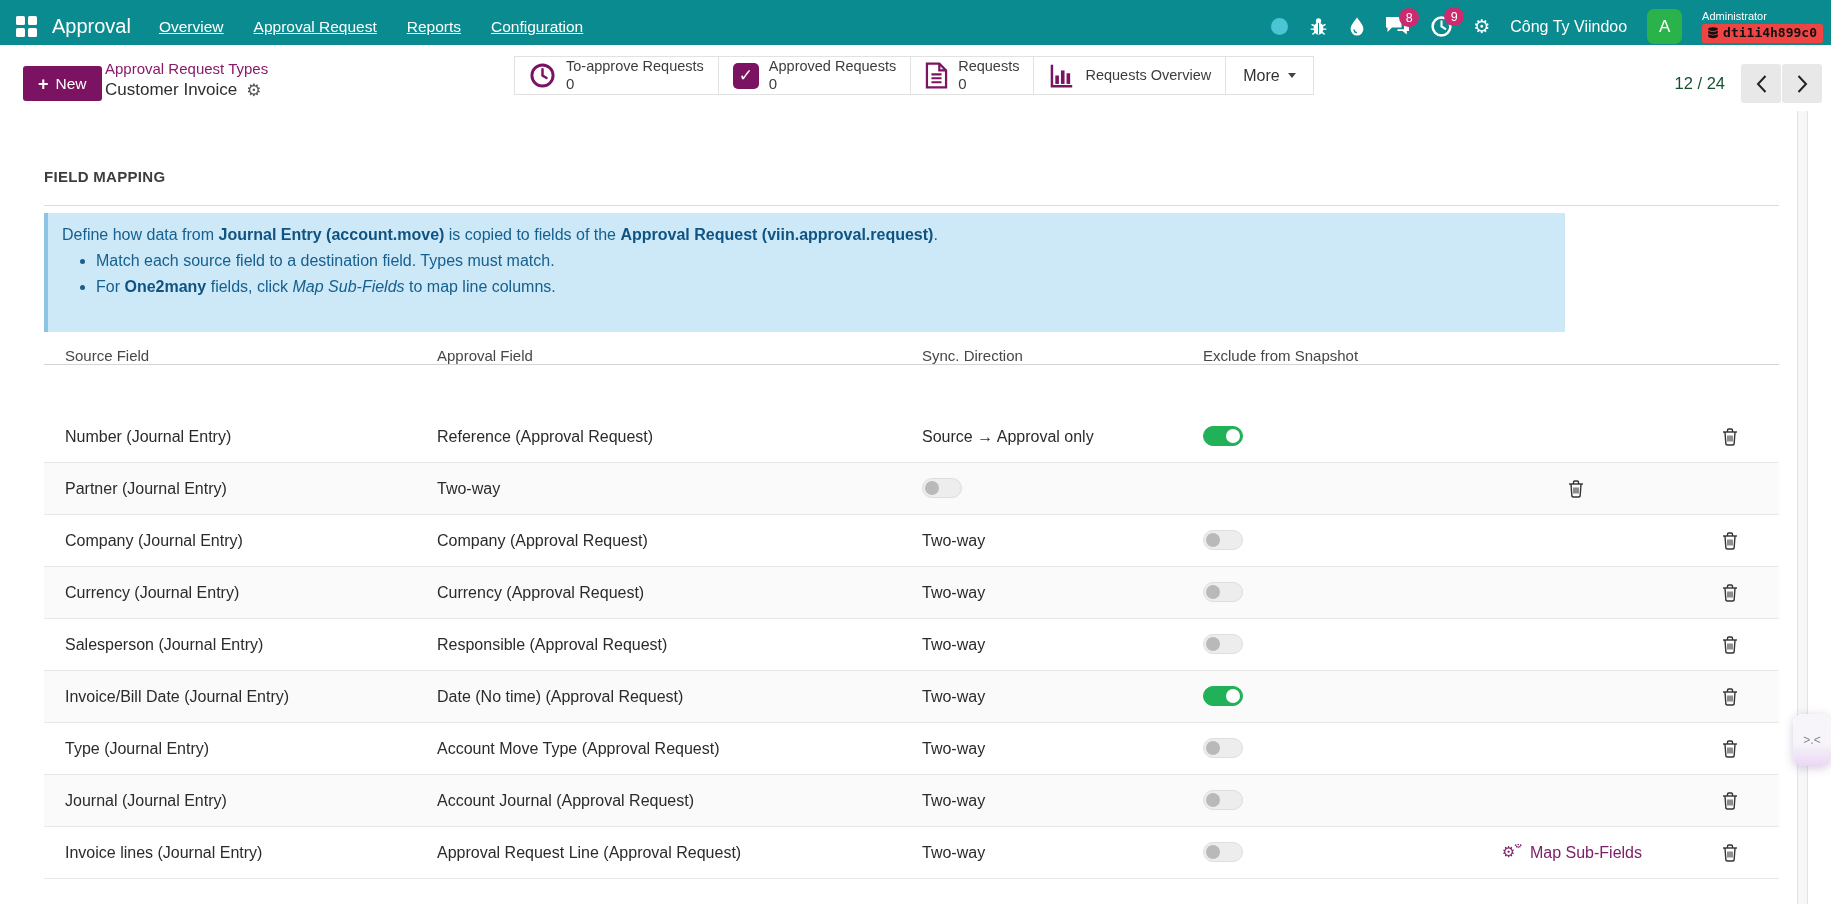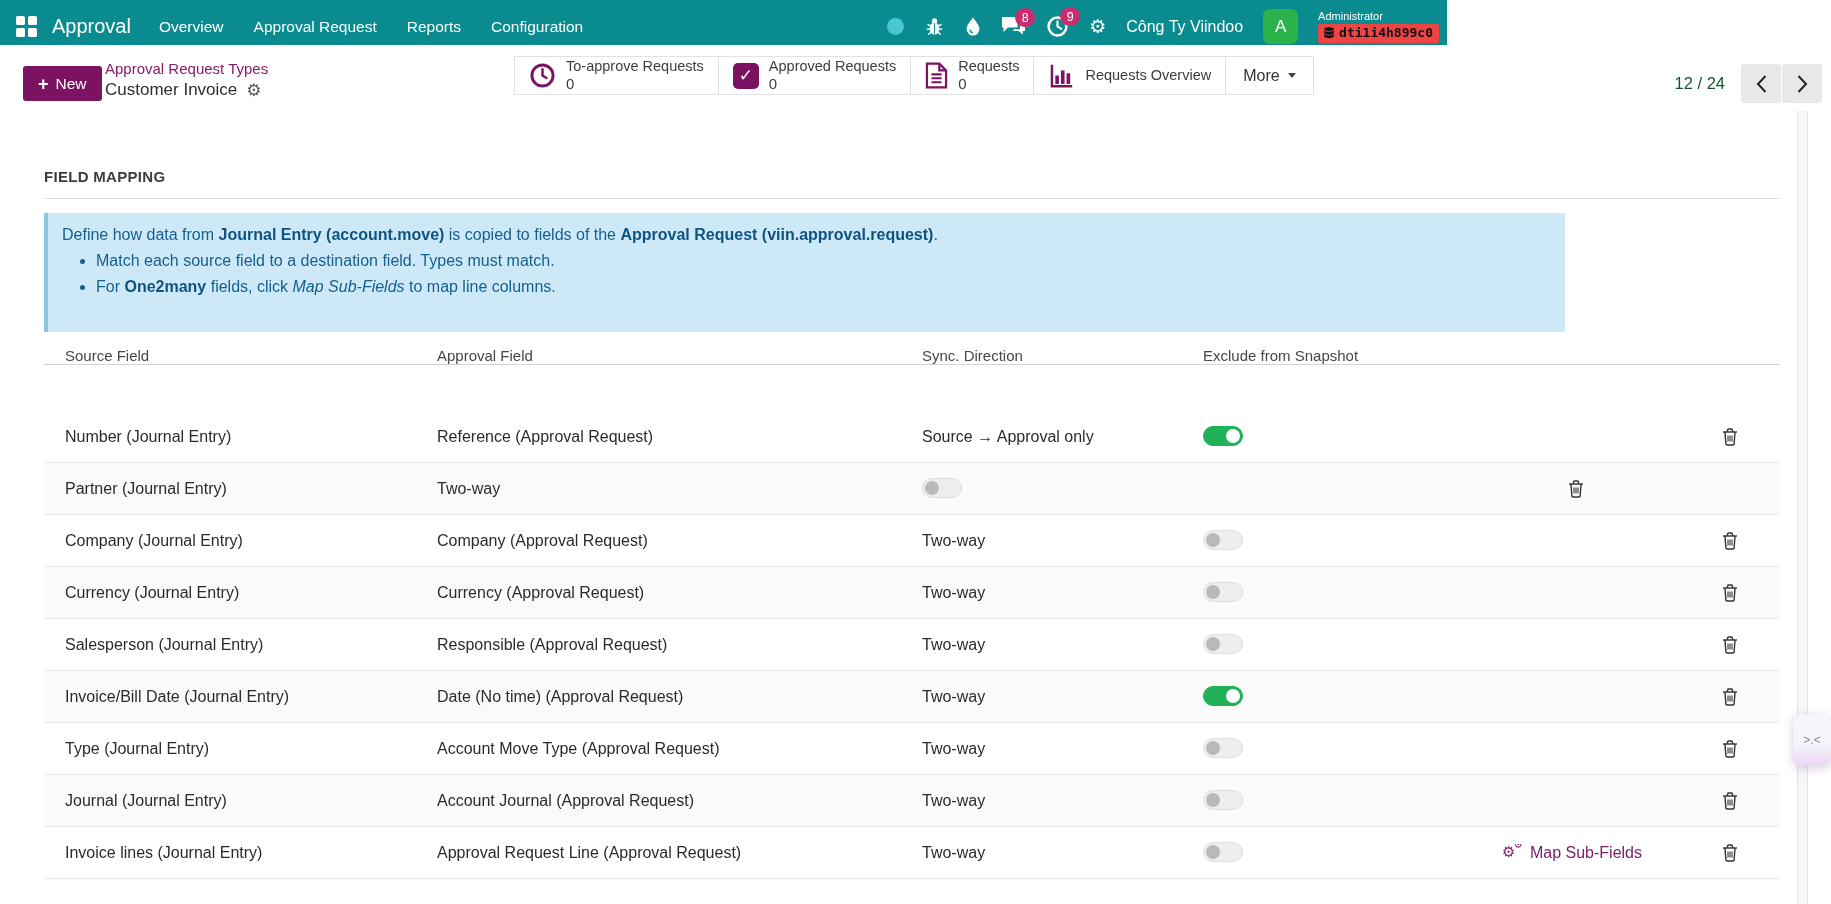--- a/index.html
+++ b/index.html
@@ -1,27 +1,27 @@
 <!DOCTYPE html>
 <html><head>
 <meta charset="utf-8">
 <style>
   * { margin:0; padding:0; box-sizing:border-box; }
   html,body { width:1831px; height:904px; overflow:hidden; background:#fff;
     font-family:"Liberation Sans","DejaVu Sans",sans-serif; }
   .stage { position:relative; width:1831px; height:904px; background:#fff; }
 
   
-  .navbar { position:absolute; left:0; top:0; width:1447px; height:45px;
+  .navbar { position:absolute; left:0; top:0; width:1831px; height:45px;
     background:#0a8b90; display:flex; align-items:center; padding:8px 8px 0 12px; color:#fff; }
   .apps-grid { width:22px; height:22px; display:grid; grid-template-columns:9px 9px;
     grid-template-rows:9px 9px; gap:3px; cursor:pointer; margin:0 14px 0 4px; }
   .apps-grid span { background:#fff; border-radius:1.5px; }
   .app-name { font-size:20px; font-weight:500; margin-right:28px; cursor:pointer; }
-  .nav-menu { display:flex; align-items:center; gap:30px; font-size:15.5px; }
+  .nav-menu { display:flex; align-items:center; gap:30px; font-size:15.5px;text-decoration:underline; }
   .nav-menu .nav-item { cursor:pointer; white-space:nowrap; }
   .nav-right { margin-left:auto; display:flex; align-items:center; gap:20px; }
   .nav-ico { position:relative; display:flex; align-items:center; cursor:pointer; }
   .presence-dot { width:17px; height:17px; border-radius:50%; background:#4cc4d4; }
   .nav-badge { position:absolute; top:-8px; left:14px; background:#ca2d6f; color:#fff;
     border-radius:10px; min-width:20px; height:19px; padding:0 6px; font-size:12.5px;
     display:flex; align-items:center; justify-content:center; }
   .cogs-white { font-size:19px; line-height:1; color:#fff; }
   .company-name { font-size:16px; white-space:nowrap; cursor:pointer; }
   .avatar { width:35px; height:35px; border-radius:7px; background:#2bb34b; color:#fff;
@@ -60,21 +60,21 @@
 
   .pager { position:absolute; right:9px; top:19px; height:39px; display:flex; align-items:center; gap:16px; }
   .pager-val { font-size:16.5px; color:#14532d; cursor:pointer; }
   .pager-btns { display:flex; gap:1px; }
   .pager-btn { width:40px; height:39px; background:#e8e8e8; border:none; border-radius:3px;
     display:flex; align-items:center; justify-content:center; cursor:pointer; }
 
   
   .section-title { position:absolute; left:44px; top:168px; width:1735px;
     font-size:15px; font-weight:600; letter-spacing:.3px; color:#3d3d3d;
-    border-bottom:1px solid #dcdcdc; padding-bottom:13px; }
+    border-bottom:1px solid #dcdcdc; padding-bottom:20px; }
 
   .alert-info { position:absolute; left:44px; top:213px; width:1521px; height:119px;
     background:#cde9f8; border-left:4px solid #8cc4e4; color:#15608f; font-size:16px;
     padding:13px 14px; }
   .alert-info b { color:#0f5382; }
   .alert-info ul { margin-top:8px; padding-left:34px; }
   .alert-info li { margin-bottom:8px; }
 
   .fm-table { position:absolute; left:44px; top:347px; width:1735px; bottom:0;
     display:flex; flex-direction:column; color:#2b2b2b;gap:46px; }

